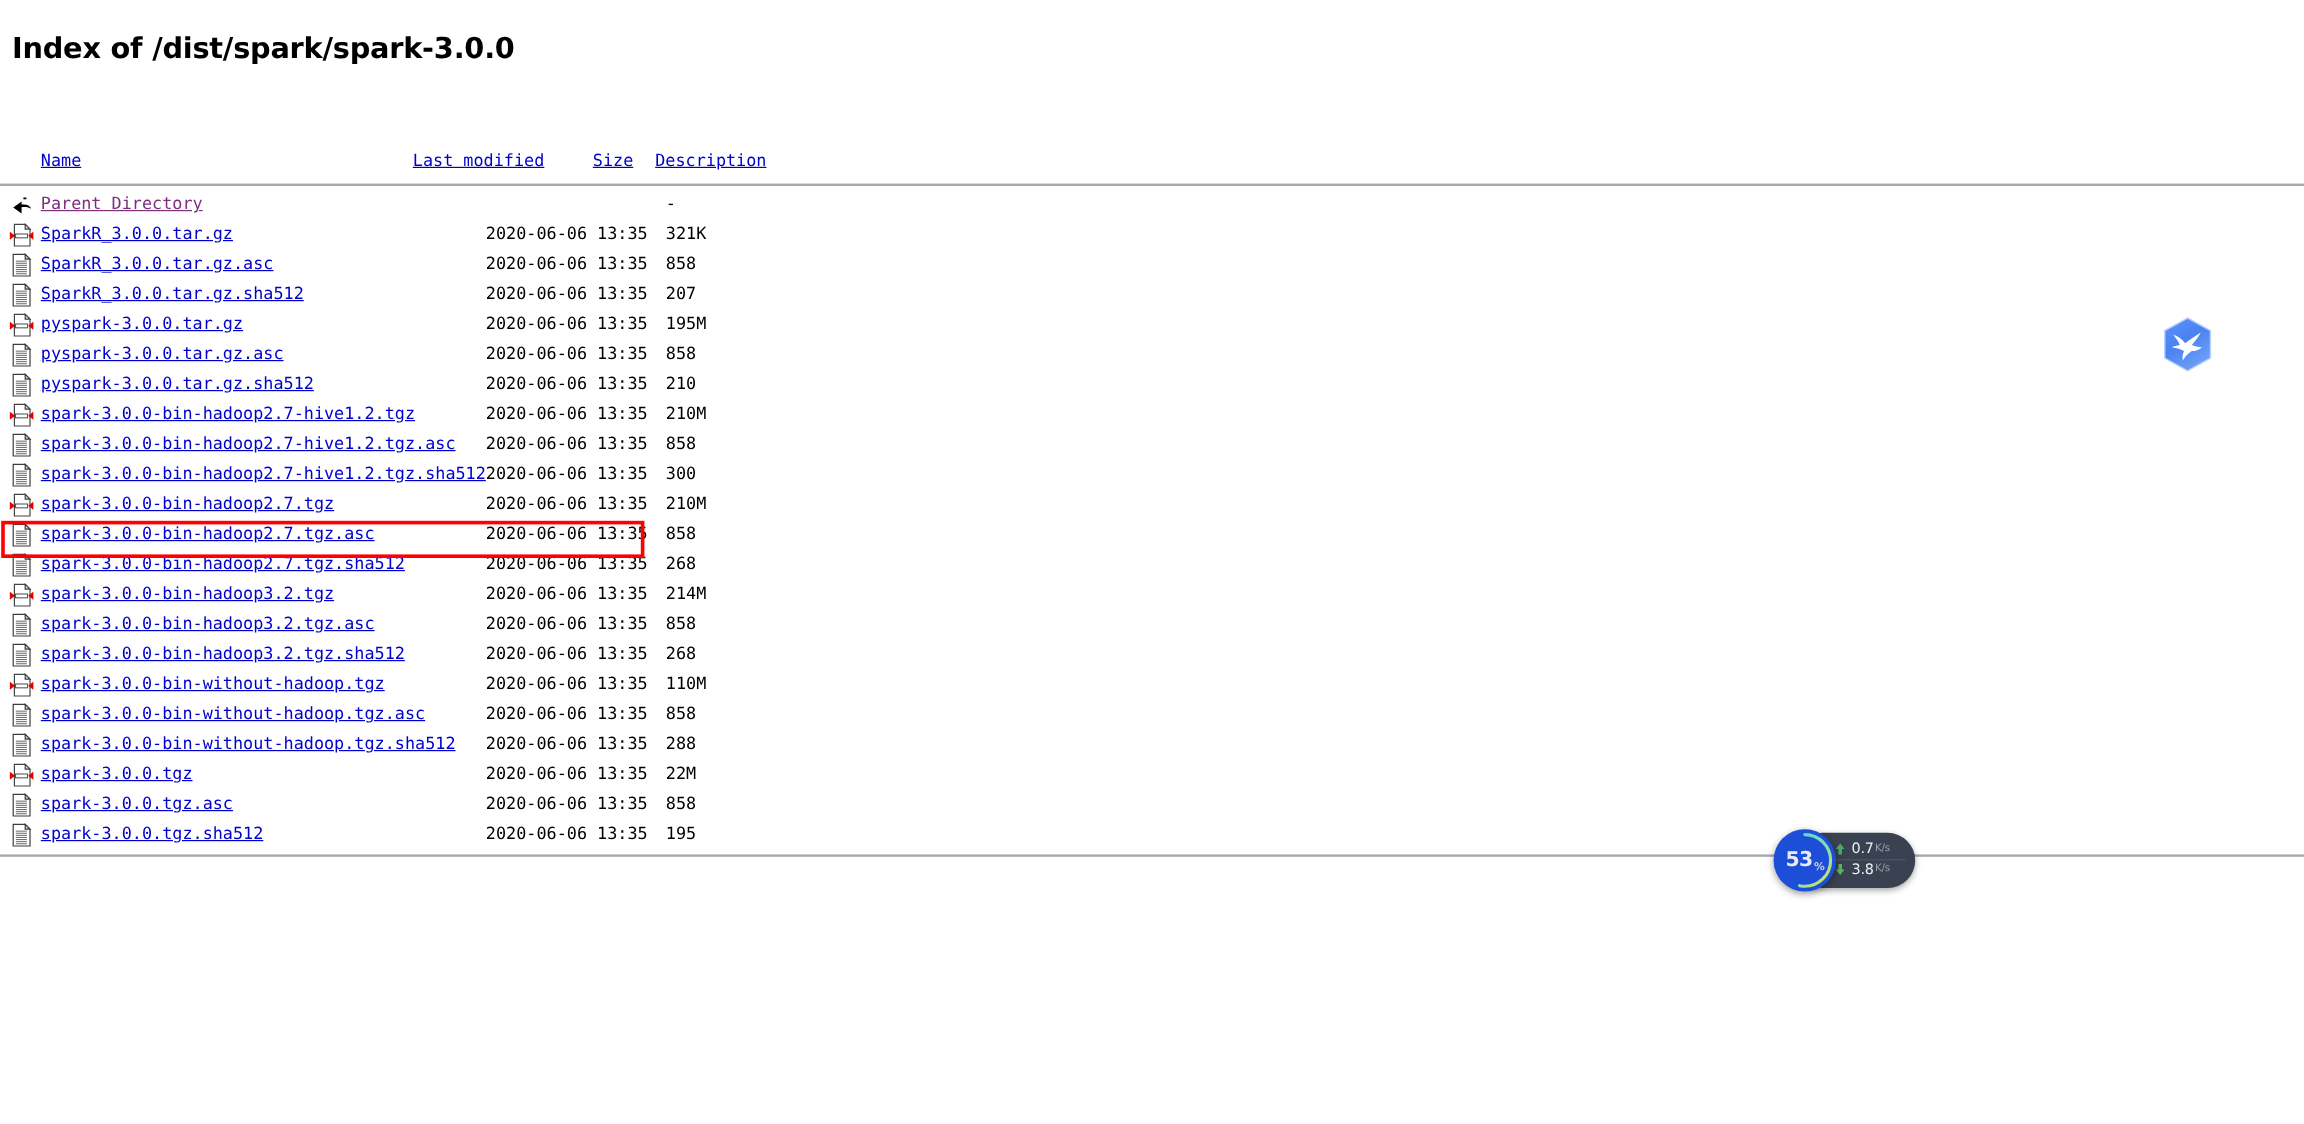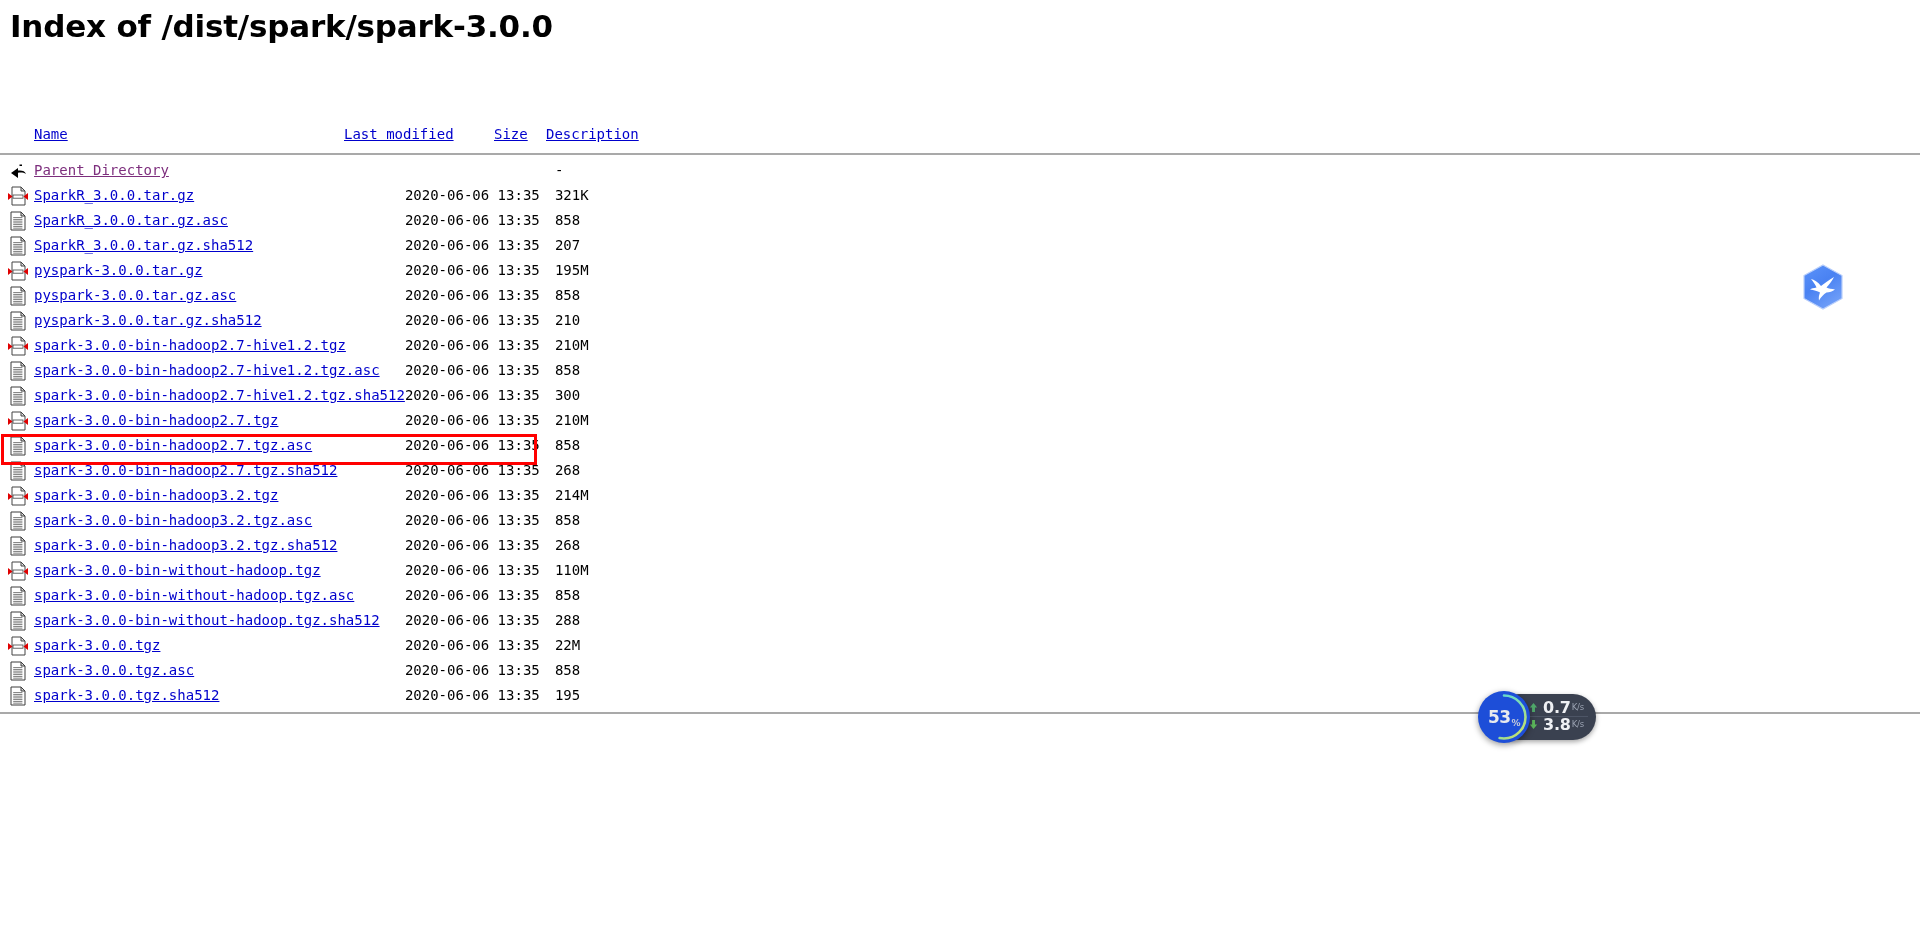--- a/index.html
+++ b/index.html
@@ -12,24 +12,24 @@
     height: 937px;
     position: relative;
     overflow: hidden;
     font-family: "Liberation Serif", serif;
   }
 
   
   .page-title {
     position: absolute;
     left: 10px;
-    top: 4px;
+    top: 18px;
     font-family: "DejaVu Sans", sans-serif;
     font-weight: bold;
-    font-size: 31px;
+    font-size: 24px;
     line-height: 44px;
     color: #000000;
     letter-spacing: -0.2px;
     white-space: nowrap;
   }
 
   
   .index-listing {
     position: absolute;
     left: 0;
@@ -186,22 +186,22 @@
   }
   .net-row.up   { top: 5px; }
   .net-row.down { top: 22px; }
   .net-arrow {
     width: 11px;
     height: 11px;
     margin-right: 4px;
   }
   .net-val {
     color: #eef0f4;
-    font-size: 16px;
-    font-weight: bold;
+    font-size: 12px;
+    font-weight: normal;
     letter-spacing: -0.2px;
   }
   .net-unit {
     color: #9aa2b1;
     font-size: 8.5px;
     margin-left: 1px;
     letter-spacing: -0.2px;
   }
 </style>
 </head>

